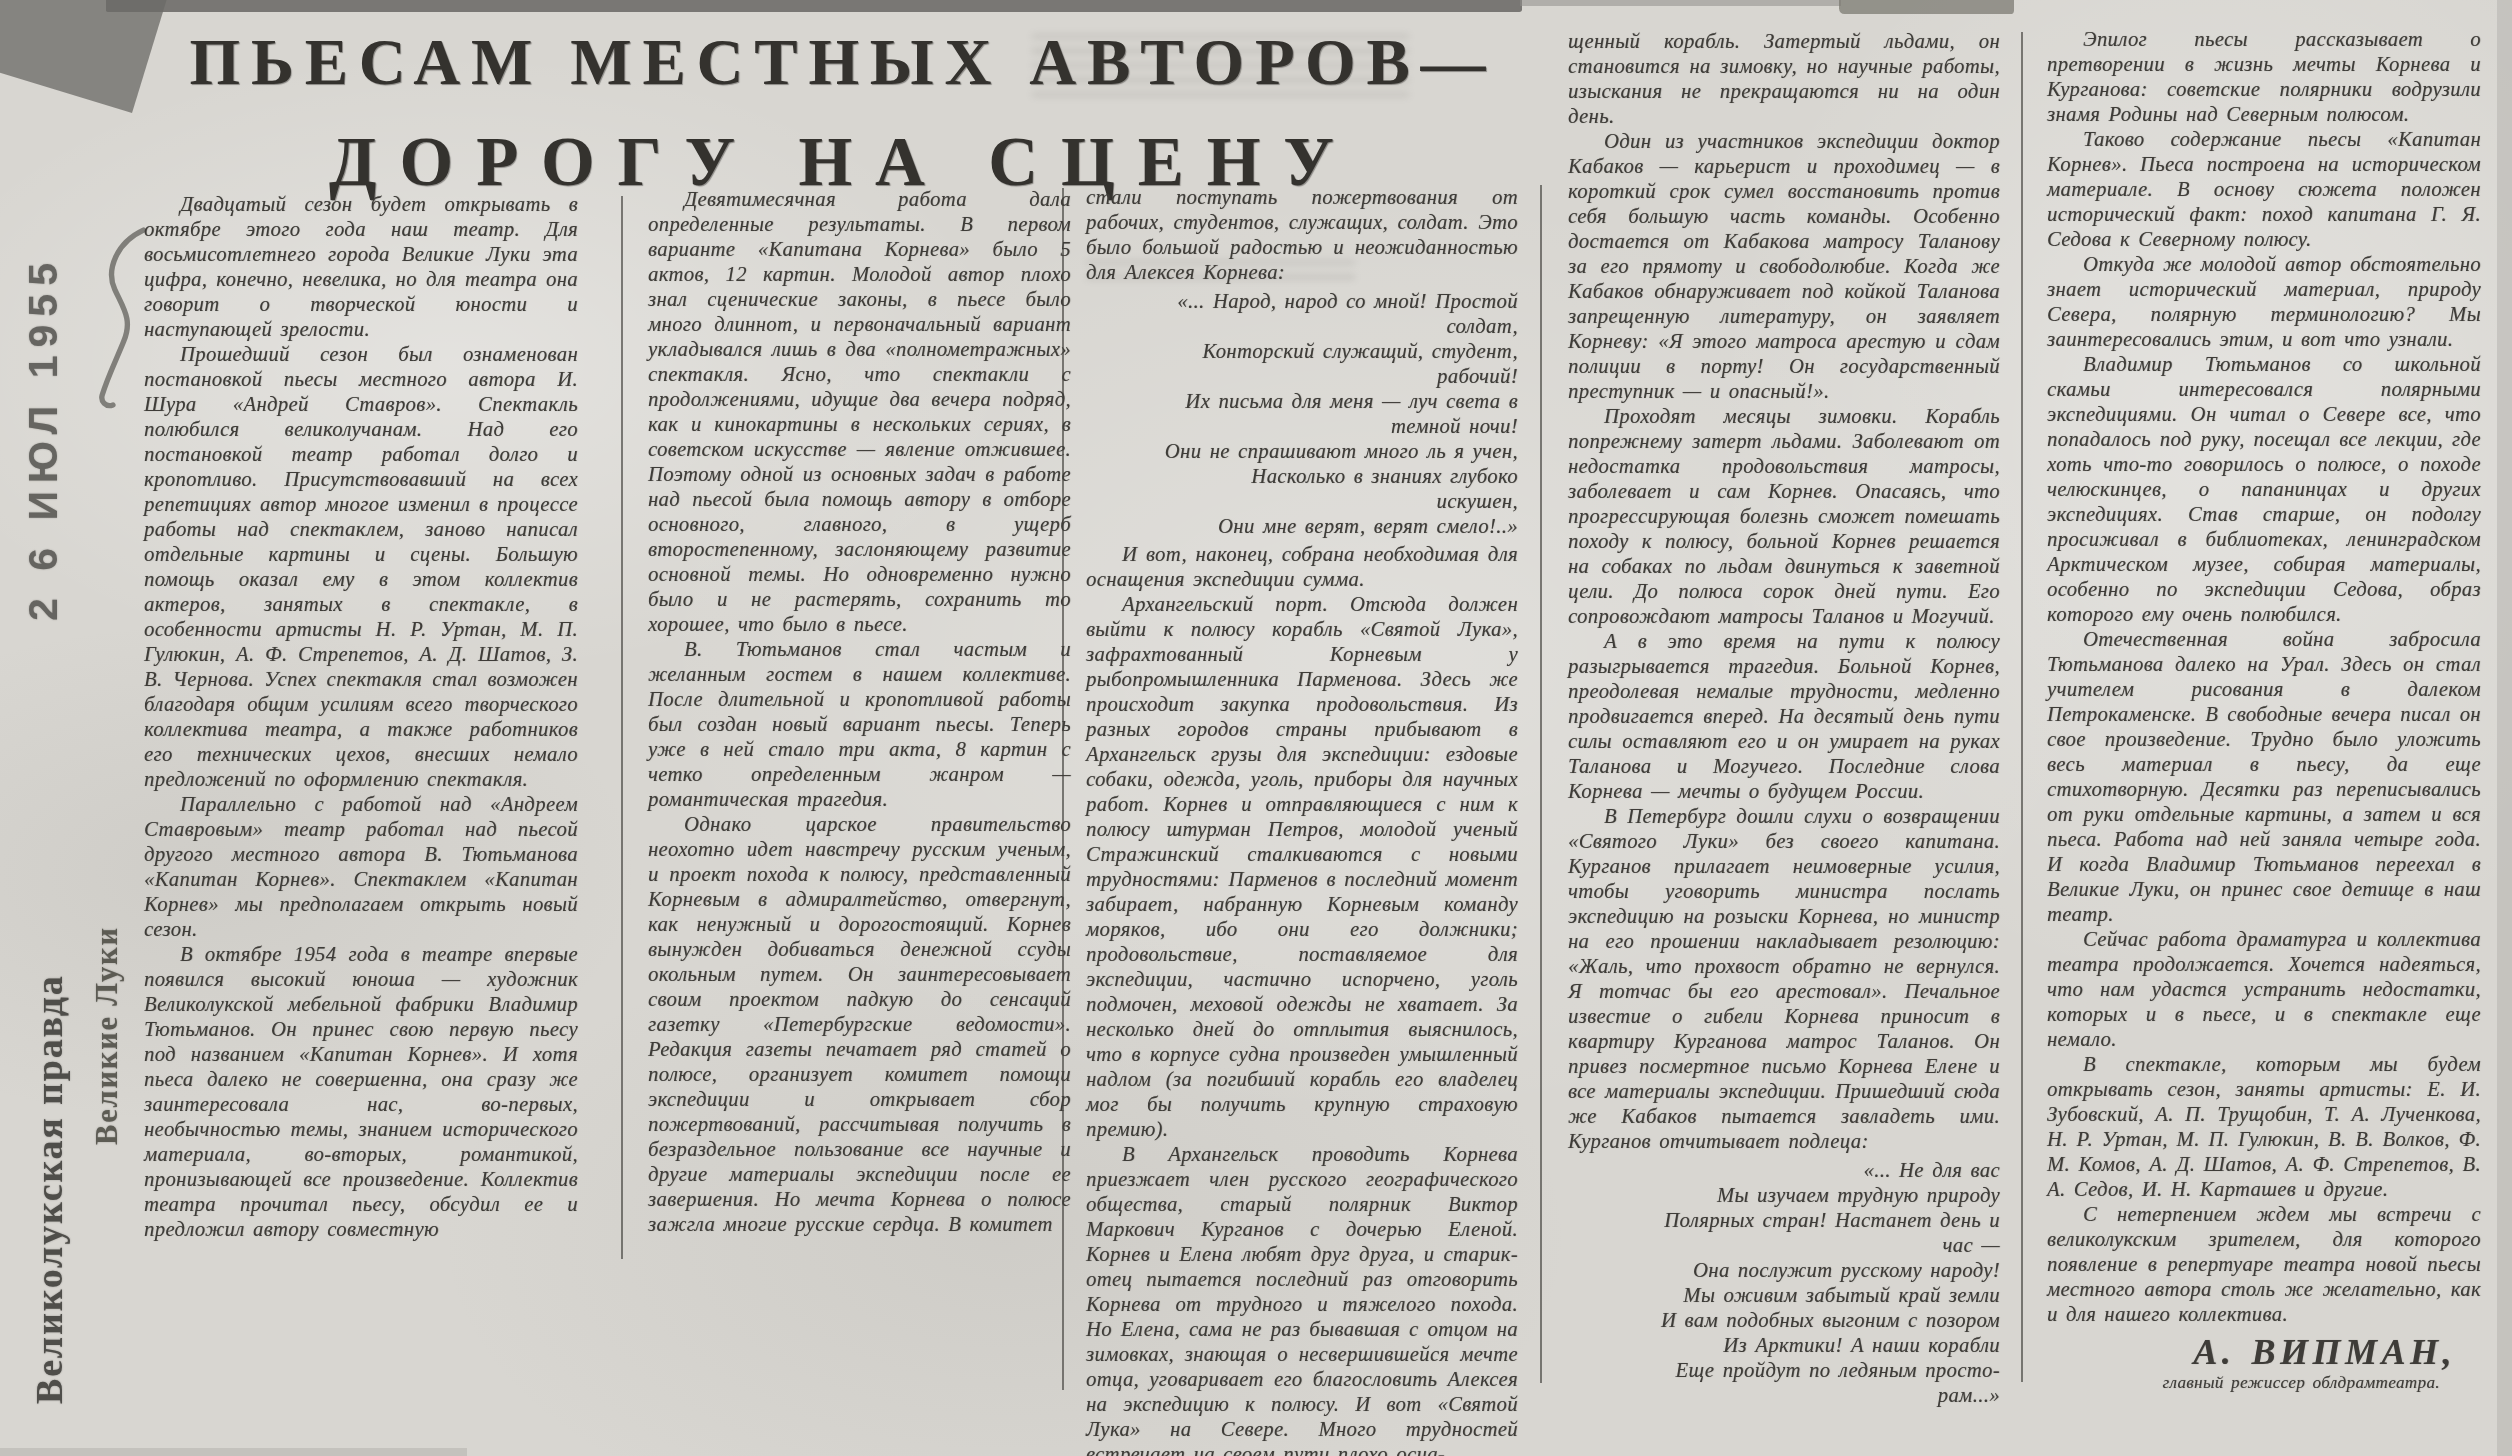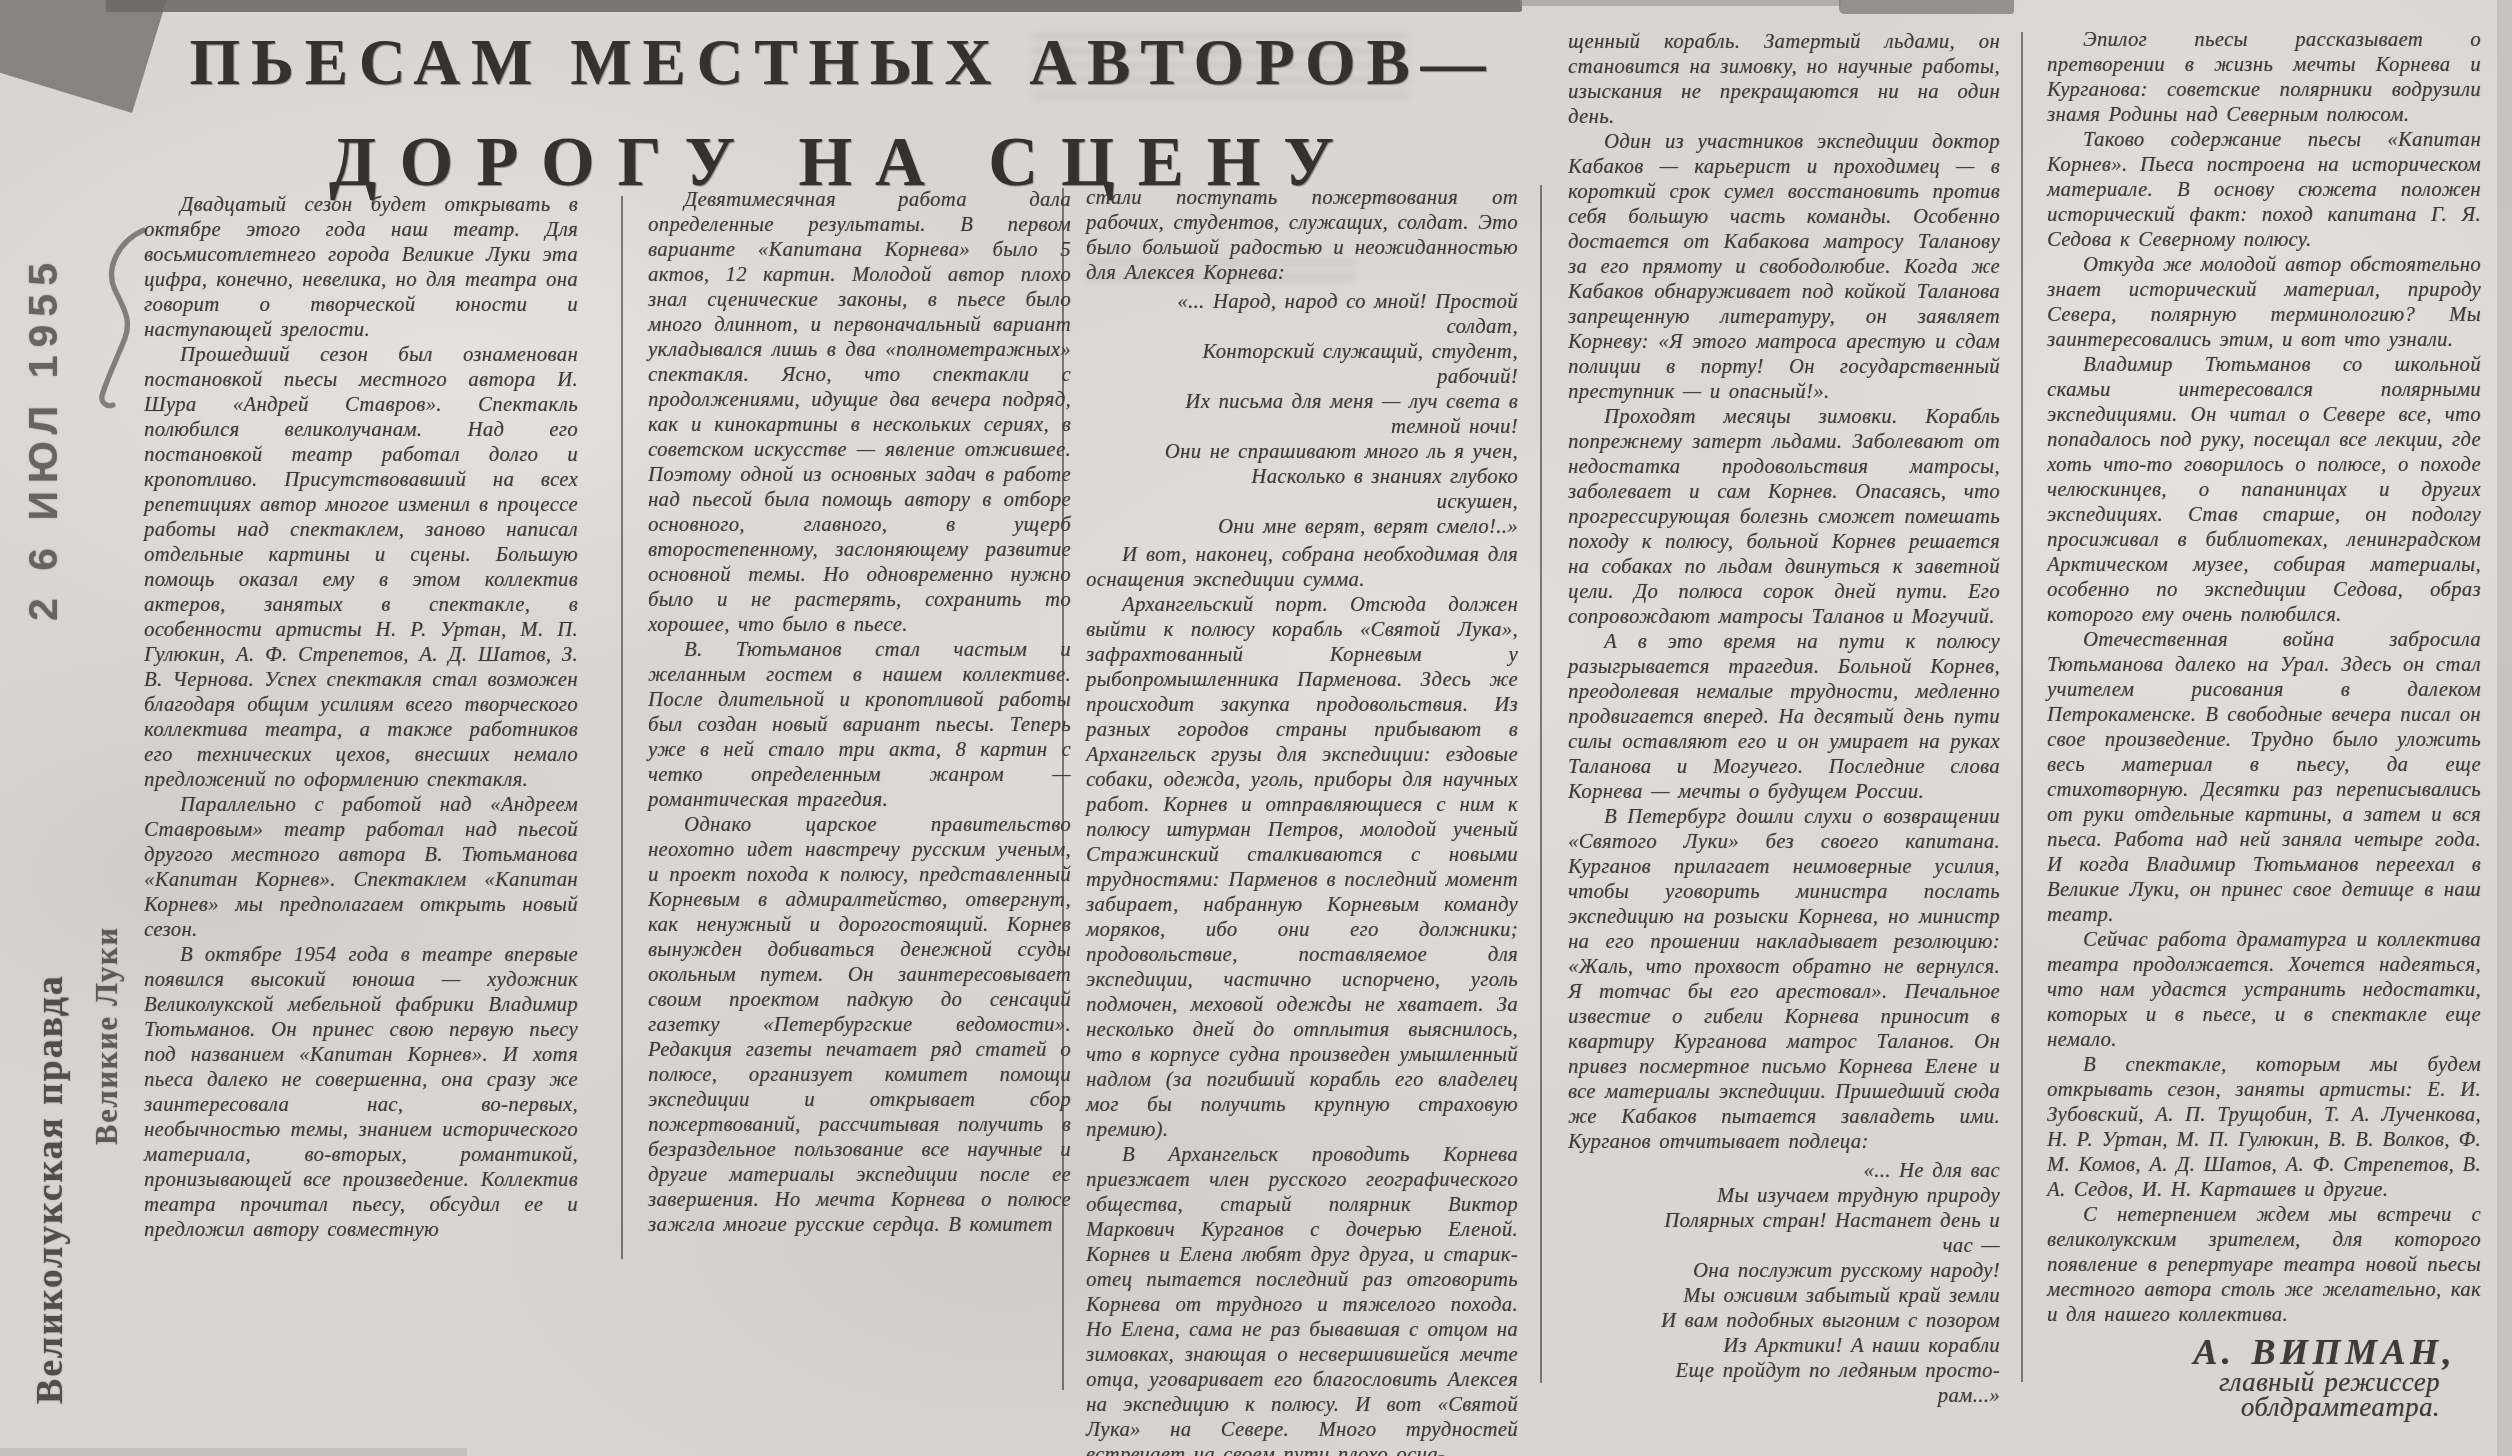--- a/index.html
+++ b/index.html
@@ -54,21 +54,21 @@
   .col3{left:1086px;top:185px;width:432px;}
   .col4{left:1568px;top:29px;width:432px;}
   .col5{left:2047px;top:27px;width:434px;}
   .para{margin:0;}
   .para.indent{text-indent:36px;}
   .verse{margin:3.6px 0;}
   .verse-line{padding-left:52px;text-align:right;}
   .verse-line.vright{padding-left:0;text-align:right;}
   .signature{margin-top:12.6px;}
   .sig-name{font-weight:bold;font-size:36px;letter-spacing:4.5px;text-align:right;padding-right:25px;}
-  .sig-role{font-size:27px;text-align:right;padding-right:41px;margin-top:5.4px;}
+  .sig-role{font-size:17px;text-align:right;padding-right:41px;margin-top:5.4px;}
 </style>
 </head>
 <body>
 
 <div class="edge edge-corner"></div>
 <div class="edge edge-top-a"></div>
 <div class="edge edge-top-b"></div>
 <div class="edge edge-top-c"></div>
 <div class="edge edge-right"></div>
 <div class="edge edge-bottom"></div>

